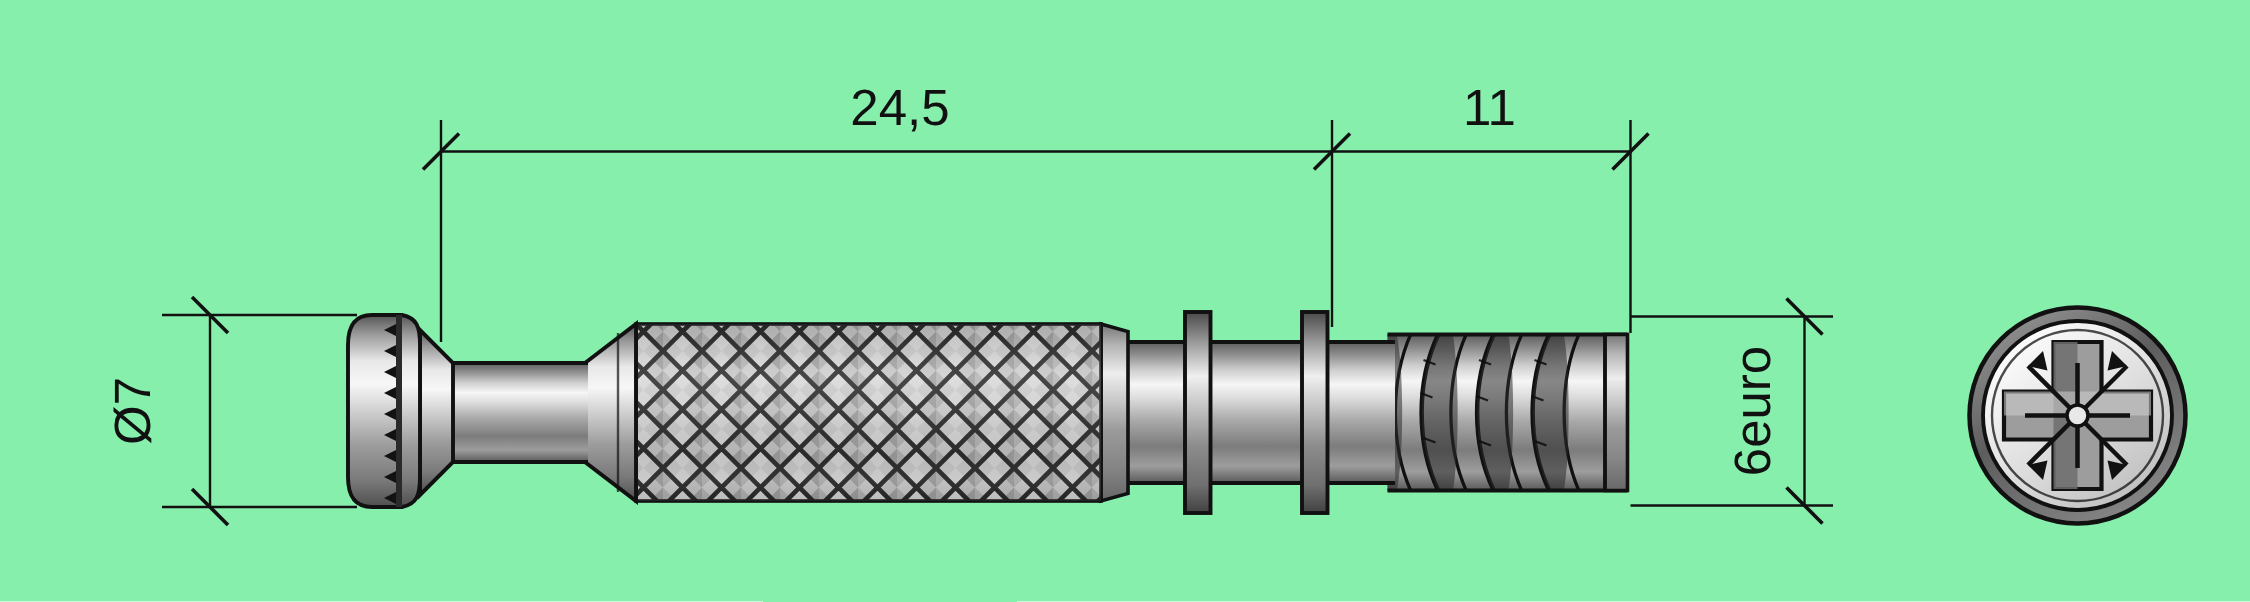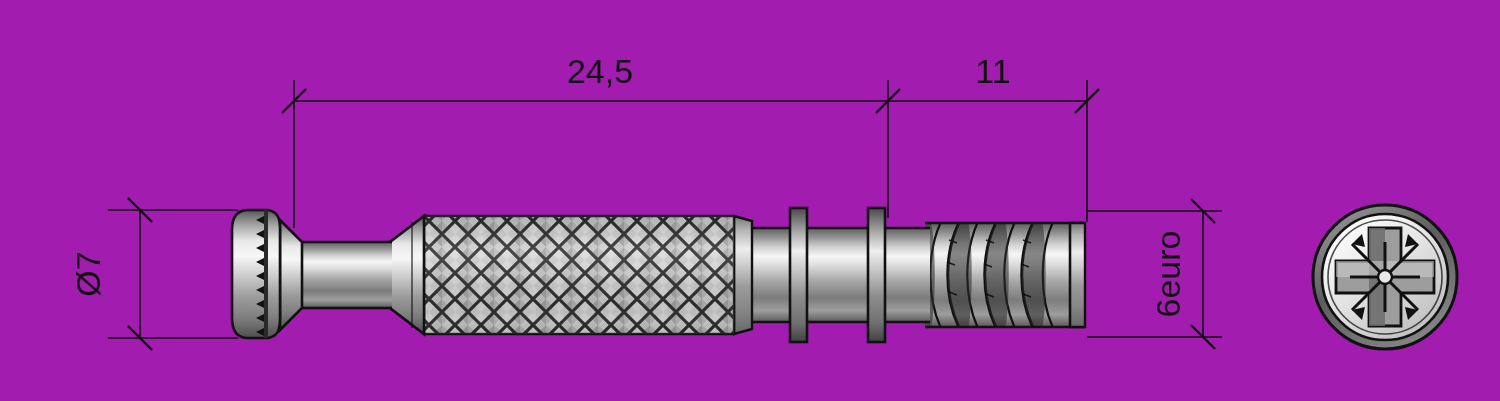--- a/index.html
+++ b/index.html
@@ -1,18 +1,18 @@
 <!DOCTYPE html>
 <html><head>
 <meta charset="utf-8">
 <title>Technical Drawing</title>
 <style>
   html,body{margin:0;padding:0;background:#ffffff;}
   body{font-family:"Liberation Sans",sans-serif;}
-  #stage{position:relative;width:1500px;height:401px;background:#a21caf;overflow:hidden;}
+  #stage{position:relative;width:1500px;height:401px;background:#86efac;overflow:hidden;}
   #stage svg{position:absolute;left:0;top:0;}
   .dimtext{font-family:"Liberation Sans",sans-serif;font-size:34px;fill:#111;}
   .dimtext-v{font-family:"Liberation Sans",sans-serif;font-size:34px;fill:#111;}
 </style>
 </head>
 <body>
 
 <div id="stage">
 
   <svg width="1500" height="401" viewBox="0 0 1500 401">

